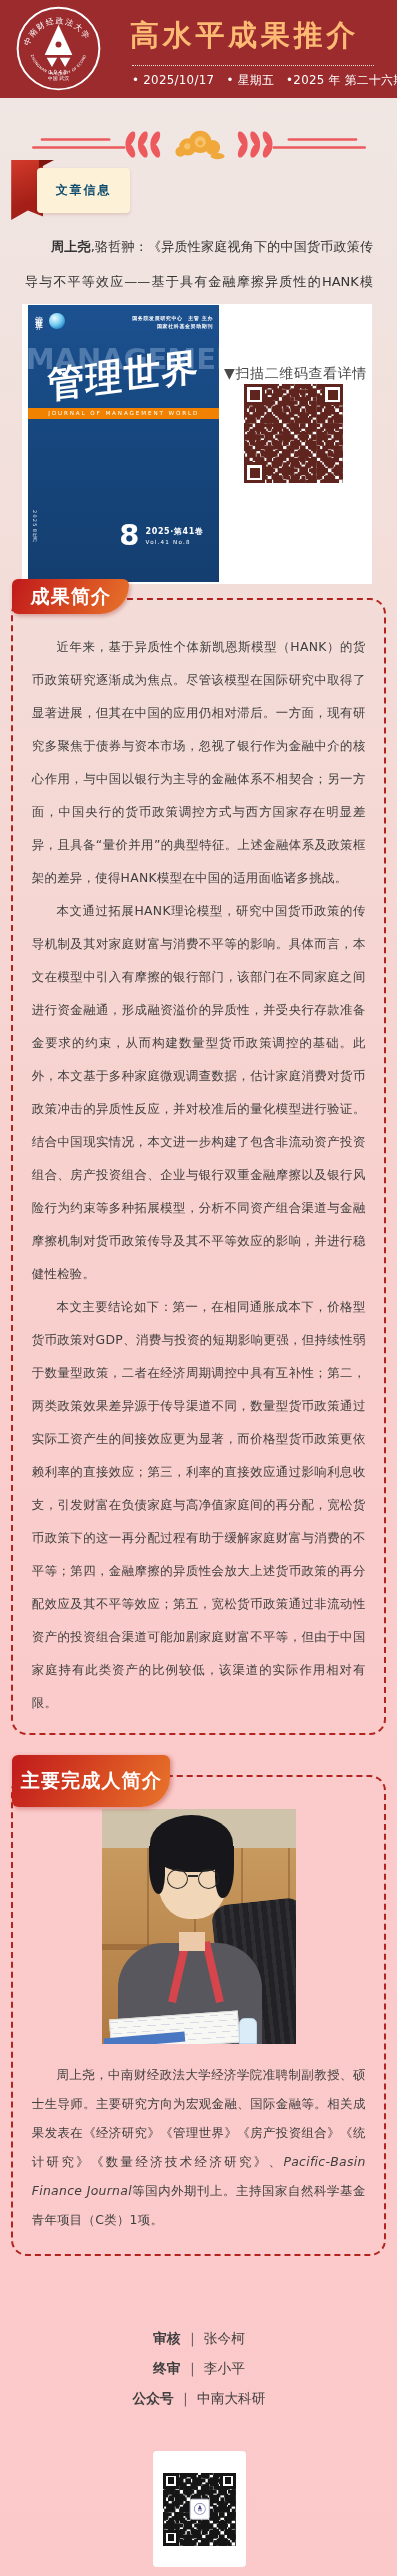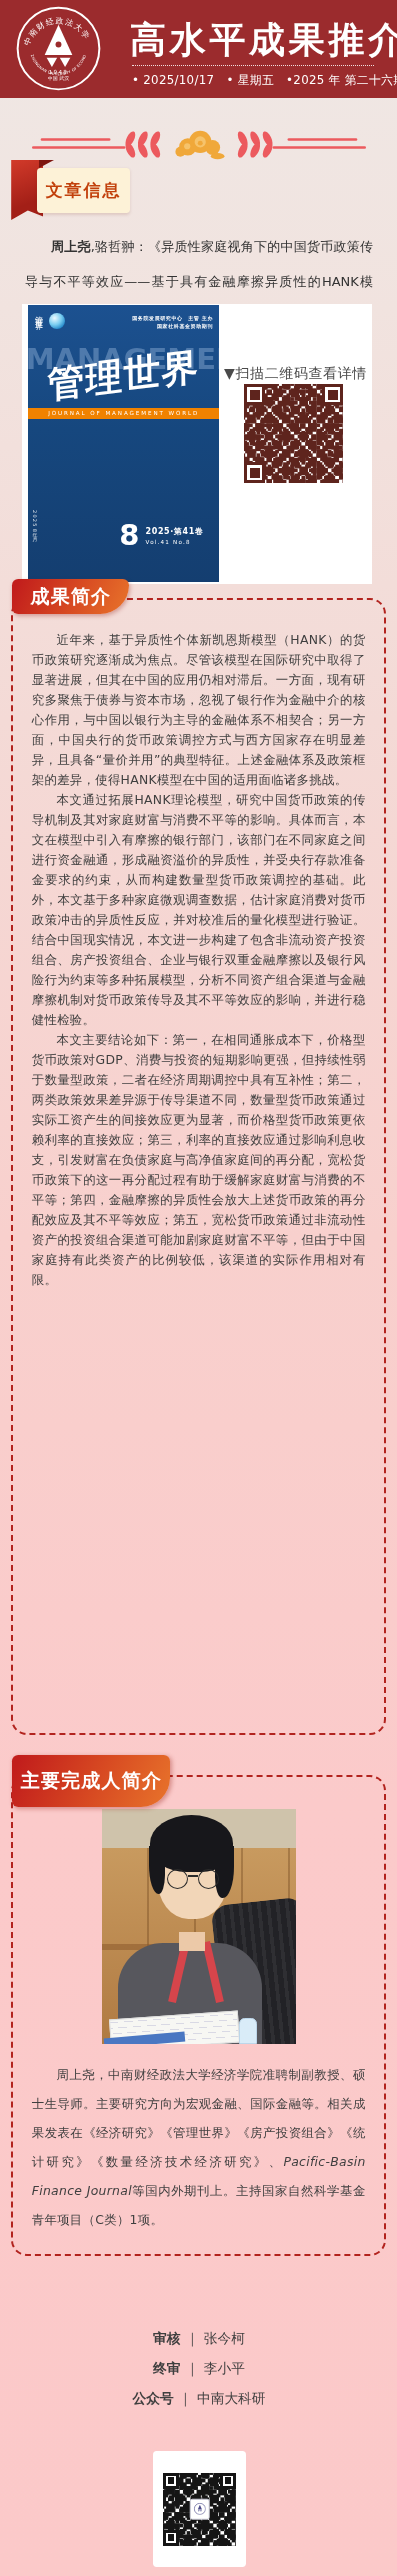--- a/index.html
+++ b/index.html
@@ -3,42 +3,42 @@
 <meta charset="utf-8">
 <style>
   html,body{margin:0;padding:0;background:#fff;}
   .page{position:relative;width:398px;height:2576px;overflow:hidden;
     font-family:"DejaVu Sans",sans-serif;color:#3f3f3f;
     background:linear-gradient(180deg,#efe8e5 0%,#f1e3df 12%,#f4dad6 28%,#f8d0cd 48%,#fbcaca 70%,#fbc9c9 100%);}
 
   
   .header{position:absolute;left:0;top:0;width:398px;height:98px;background:#9b2b2d;}
   .logo{position:absolute;left:15px;top:5px;width:87px;height:87px;}
-  .page-title{position:absolute;left:130px;top:16px;width:255px;color:#ffffff;
-    font-size:36px;font-weight:bold;letter-spacing:3.7px;white-space:nowrap;}
+  .page-title{position:absolute;left:130px;top:16px;width:255px;color:#fdba74;
+    font-size:29px;font-weight:bold;letter-spacing:3.7px;white-space:nowrap;}
   .dotline{position:absolute;left:132px;top:65px;width:242px;height:0;
     border-top:1.9px dotted rgba(255,255,255,.85);}
   .dateline{position:absolute;left:132px;top:73px;width:263px;color:#fff;
     font-size:11.8px;letter-spacing:0.3px;white-space:nowrap;}
 
   
   .divider{position:absolute;left:0;top:122px;width:398px;height:45px;
     display:flex;align-items:center;justify-content:center;gap:5px;}
   .orn-flip{transform:scaleX(-1);}
 
   
   .ribbon{position:absolute;left:11.2px;top:160px;width:32px;height:60px;
     background:linear-gradient(160deg,#d23a2a,#a31f17 70%);
     clip-path:polygon(0 0,100% 0,100% 94%,52% 84%,0 100%);}
   .ribbon-fold{position:absolute;left:39px;top:160px;width:0;height:0;
     border-top:8.7px solid #7e150f;border-right:15px solid transparent;}
   .info-tab{position:absolute;left:37px;top:168px;width:93px;height:45px;
     background:#fdf2d7;border-radius:3.7px;display:flex;align-items:center;justify-content:center;
     box-shadow:0 1.2px 3.1px rgba(120,40,20,.15);}
-  .info-tab span{color:#c2410c;font-size:17px;font-weight:bold;letter-spacing:1.9px;}
+  .info-tab span{color:#0c4a6e;font-size:12px;font-weight:bold;letter-spacing:1.9px;}
 
   
   .citation{position:absolute;left:25px;top:216px;width:348px;
     font-size:13px;line-height:35px;text-align:justify;text-indent:2em;color:#333;}
   .citation .b{font-weight:bold;}
 
   
   .panel{position:absolute;left:22px;top:304px;width:350px;height:280px;background:#fff;}
   .cover{position:absolute;left:6.2px;top:1.2px;width:191px;height:277px;overflow:hidden;
     background:linear-gradient(180deg,#1c5190 0%,#16477e 45%,#143e70 100%);}
@@ -85,21 +85,21 @@
   
   .sec-tab{position:absolute;display:flex;align-items:center;justify-content:center;
     background:linear-gradient(115deg,#c21e1c 5%,#d84b22 55%,#e8742b 100%);
     border-radius:6.2px 6.2px 29px 6.2px;box-shadow:1.2px 1.9px 4.3px rgba(150,30,20,.35);z-index:3;}
   .sec-tab span{color:#fff;font-size:19px;font-weight:bold;letter-spacing:1.2px;}
   .tab1{left:12.4px;top:579px;width:117px;height:35px;}
   .tab2{left:12.4px;top:1755px;width:158px;height:52px;}
   .dash-box{position:absolute;left:11.2px;width:375px;box-sizing:border-box;
     border:2.5px dashed #b2231e;border-radius:16px;overflow:hidden;}
   .box1{top:598px;height:1137px;padding:30px 18.6px 0;}
-  .box1 p{margin:0;font-size:12.4px;line-height:20px;text-align:justify;
+  .box1 p{margin:0;font-size:12.4px;line-height:33px;text-align:justify;
     text-indent:2em;color:#3f3f3f;letter-spacing:0.3px;}
   .box2{top:1775px;height:481px;}
   .bio{margin:16px 18.6px 0;font-size:12.4px;line-height:29px;text-align:justify;
     text-indent:2em;color:#3f3f3f;letter-spacing:0.3px;}
 
   
   .photo{position:relative;margin:32px auto 0;width:194px;height:235px;overflow:hidden;background:#cfc3ab;}
   .ph-wood{position:absolute;left:0;top:39px;right:0;bottom:0;
     background:linear-gradient(180deg,#c89a5f,#b07a42);}
   .ph-grooves{position:absolute;left:0;top:39px;right:0;bottom:0;

